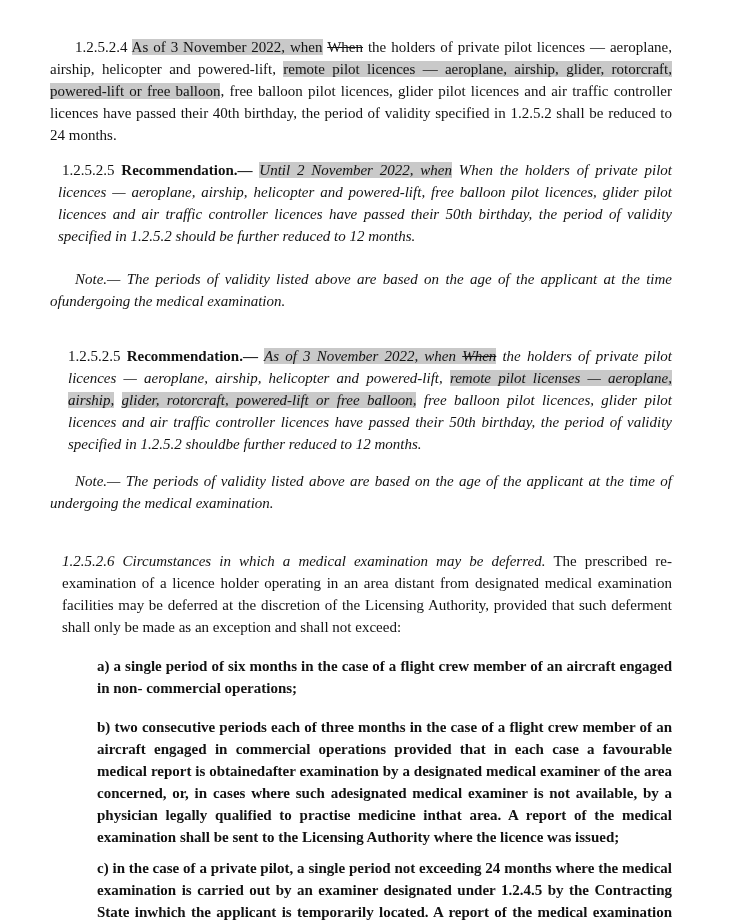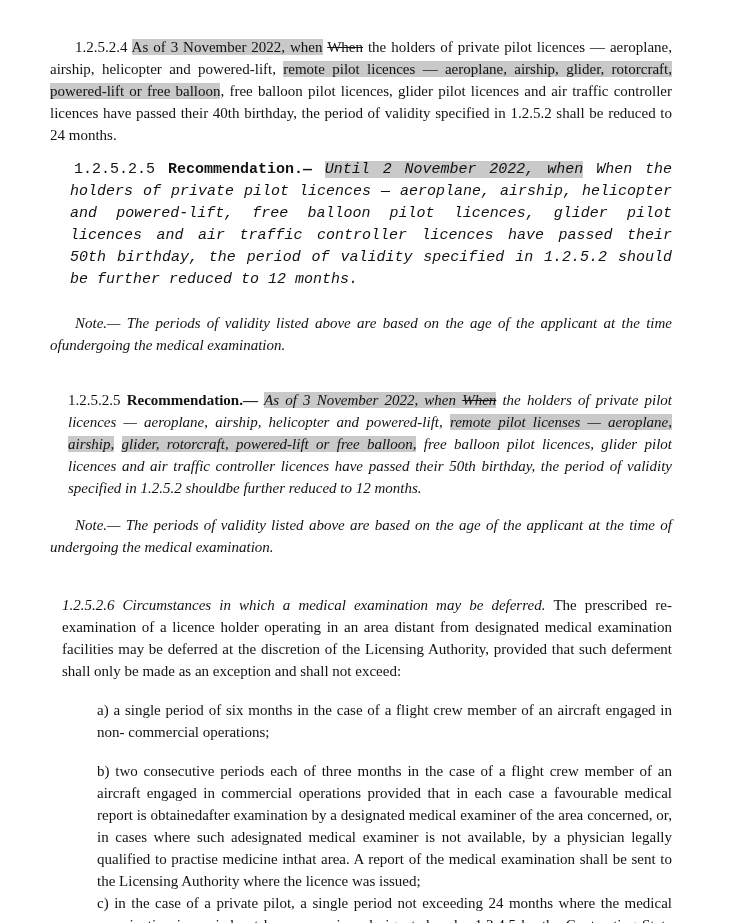--- a/index.html
+++ b/index.html
@@ -16,28 +16,28 @@
     overflow: hidden;
   }
   p { text-align: justify; }
   .i  { font-style: italic; }
   .up { font-style: normal; }
   .b  { font-weight: bold; }
   .hl { background: #c9c9c9; }
   .st { text-decoration: line-through; }
   
   .p-1254   { text-indent: 25px; margin-bottom: 13px; }
-  .p-1255a  { margin-left: 20px; text-indent: 4px; font-style: italic; margin-bottom: 21px; font-family: Liberation Mono, monospace; }
+  .p-1255a  { margin-left: 8px; text-indent: 4px; font-style: italic; margin-bottom: 21px; }
   .note-1   { font-style: italic; text-indent: 25px; margin-bottom: 33px; }
   .p-1255b  { margin-left: 18px; font-style: italic; margin-bottom: 15px; }
   .note-2   { font-style: italic; text-indent: 25px; margin-bottom: 36px; }
   .p-1256   { margin-left: 12px; margin-bottom: 17px; }
-  .item     { margin-left: 47px; text-align: justify; }
+  .item     { margin-left: 47px; text-align: justify; font-weight: bold; }
   .item-a   { margin-bottom: 17px; }
-  .item-b   { }
+  .item-b   { margin-bottom: 9px; }
   .item-c   { margin-bottom: 0; }
 </style>
 </head>
 <body>
 
 <div class="page">
 
   <p class="p-1254"><span>1.2.5.2.4 </span><span class="hl">As of 3 November 2022, when</span><span> </span><span class="st">When</span><span> the holders of private pilot licences — aeroplane, airship, helicopter and powered-lift, </span><span class="hl">remote pilot licences — aeroplane, airship, glider, rotorcraft, powered-lift or free balloon</span><span>, free balloon pilot licences, glider pilot licences and air traffic controller licences have passed their 40th birthday, the period of validity specified in 1.2.5.2 shall be reduced to 24 months.</span></p>
 
   <p class="p-1255a"><span class="up">1.2.5.2.5 </span><span class="up b">Recommendation.— </span><span class="hl">Until 2 November 2022, when</span><span> </span><span>When the holders of private pilot licences — aeroplane, airship, helicopter and powered-lift, free balloon pilot licences, glider pilot licences and air traffic controller licences have passed their 50th birthday, the period of validity specified in 1.2.5.2 should be further reduced to 12 months.</span></p>

